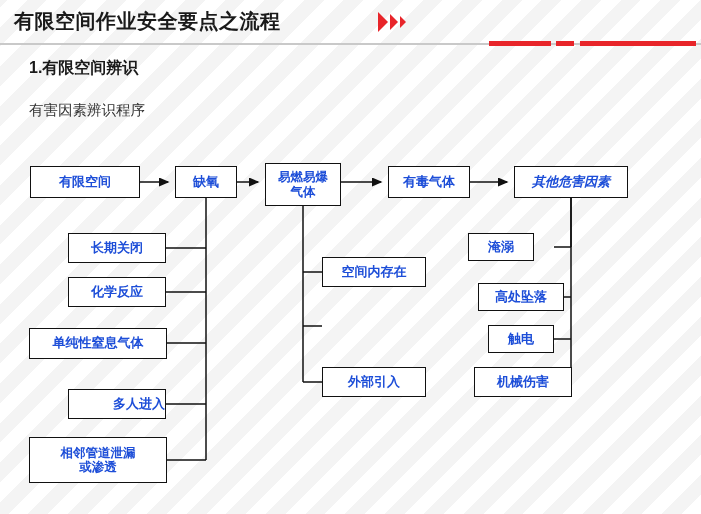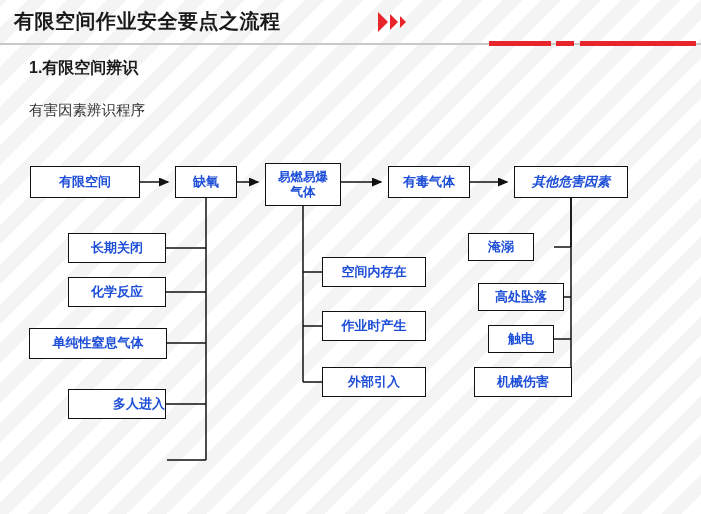--- a/index.html
+++ b/index.html
@@ -203,23 +203,24 @@
   <div class="node" style="left:175px; top:166px; width:62px; height:32px;">缺氧</div>
   <div class="node two-line" style="left:265px; top:163px; width:76px; height:43px; white-space:pre-line;">易燃易爆
 气体</div>
   <div class="node" style="left:388px; top:166px; width:82px; height:32px;">有毒气体</div>
   <div class="node" style="left:514px; top:166px; width:114px; height:32px;font-style:italic;">其他危害因素</div>
 
   <div class="node" style="left:68px; top:233px; width:98px; height:30px;">长期关闭</div>
   <div class="node" style="left:68px; top:277px; width:98px; height:30px;">化学反应</div>
   <div class="node" style="left:29px; top:328px; width:138px; height:31px;">单纯性窒息气体</div>
   <div class="node" style="left:68px; top:389px; width:98px; height:30px;padding-left:44px;">多人进入</div>
+  <div class="node two-line" style="left:29px; top:437px; width:138px; height:46px; white-space:pre-line;">相邻管道泄漏
+或渗透</div>
 
   <div class="node" style="left:322px; top:257px; width:104px; height:30px;">空间内存在</div>
-  <div class="node" style="left:322px; top:311px; width:104px; height:30px;">作业时产生</div>
   <div class="node" style="left:322px; top:367px; width:104px; height:30px;">外部引入</div>
 
   <div class="node" style="left:468px; top:233px; width:66px; height:28px;">淹溺</div>
   <div class="node" style="left:478px; top:283px; width:86px; height:28px;">高处坠落</div>
   <div class="node" style="left:488px; top:325px; width:66px; height:28px;">触电</div>
   <div class="node" style="left:474px; top:367px; width:98px; height:30px;">机械伤害</div>
 
 </div>
 
 </body></html>

